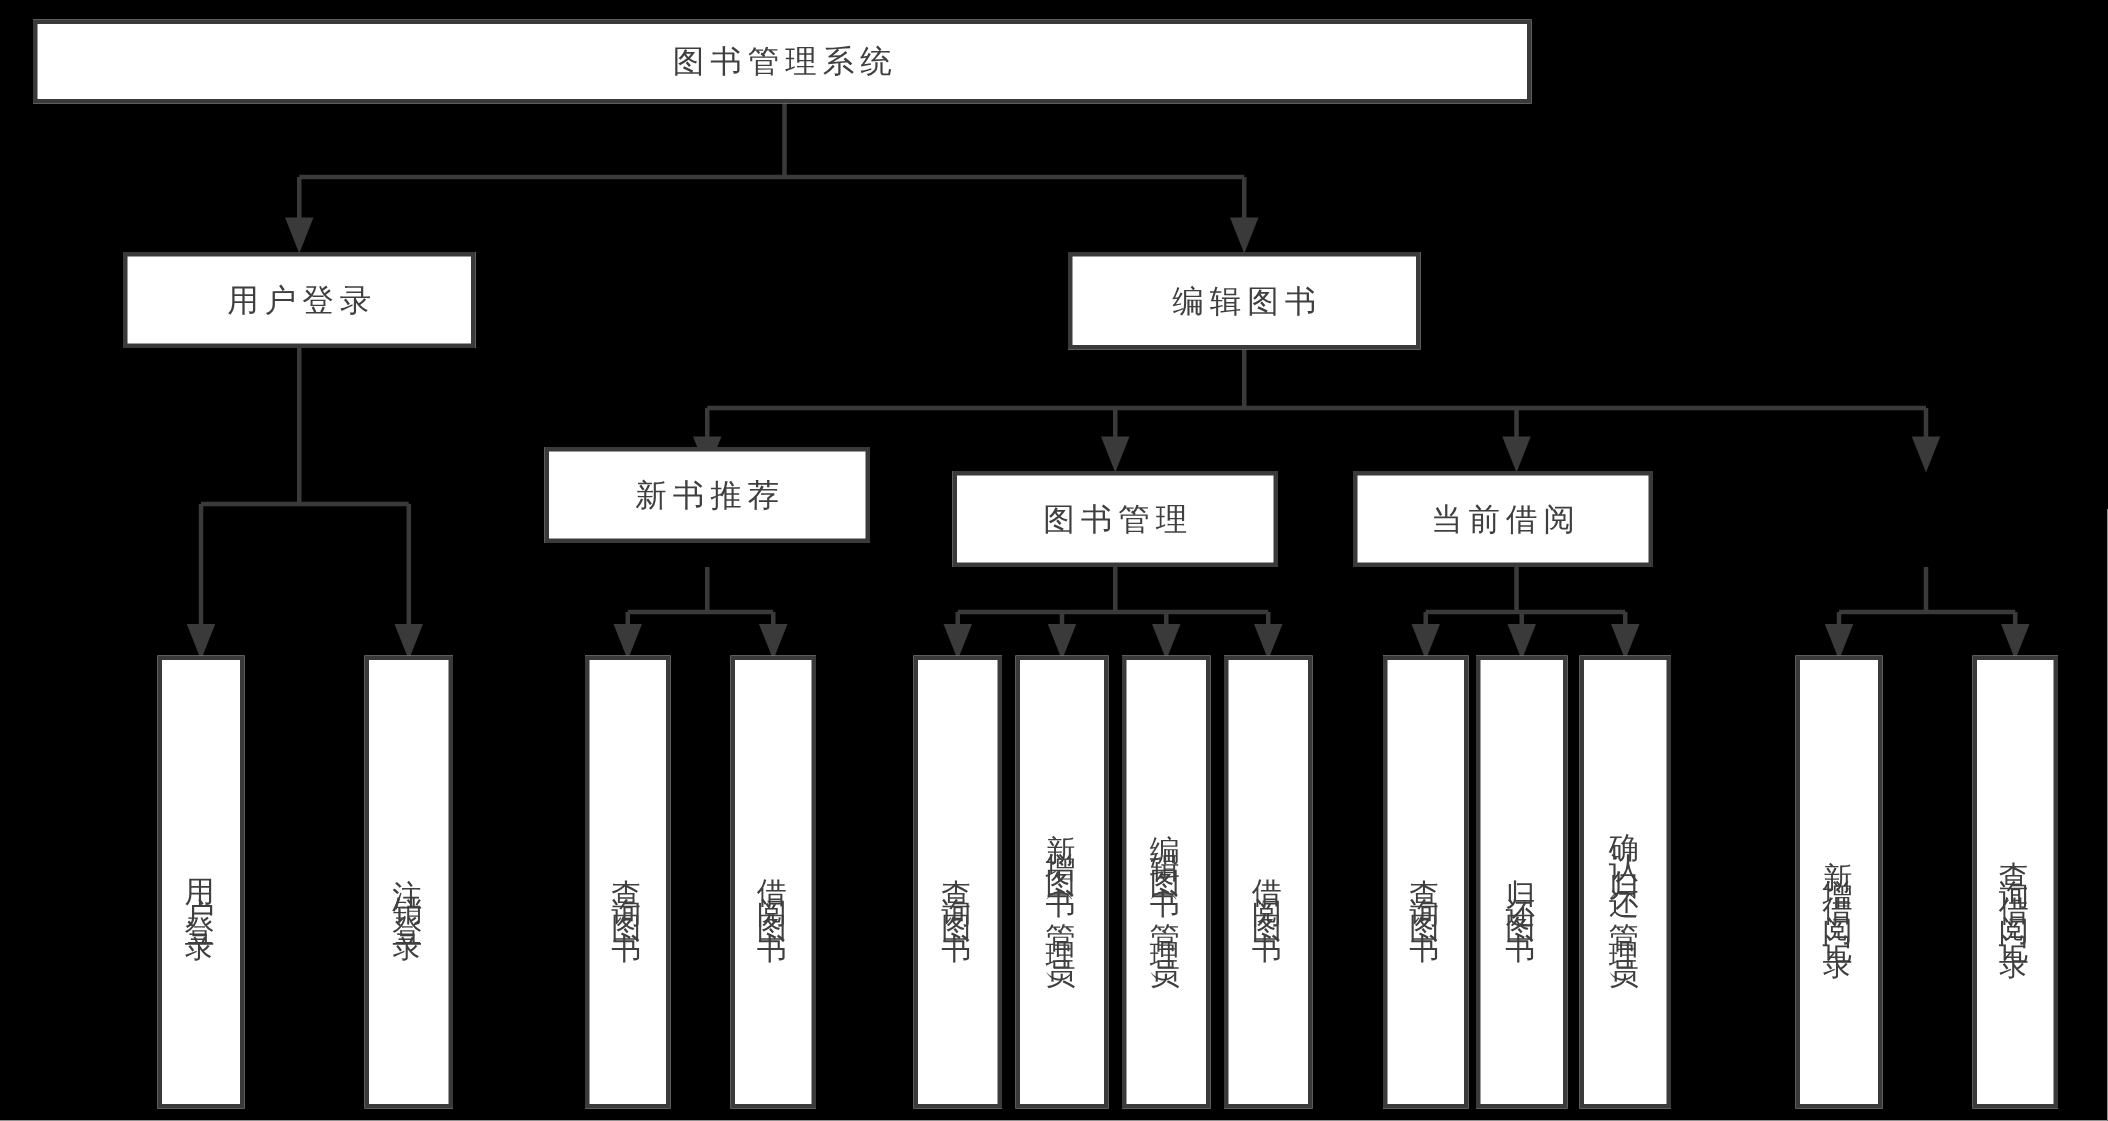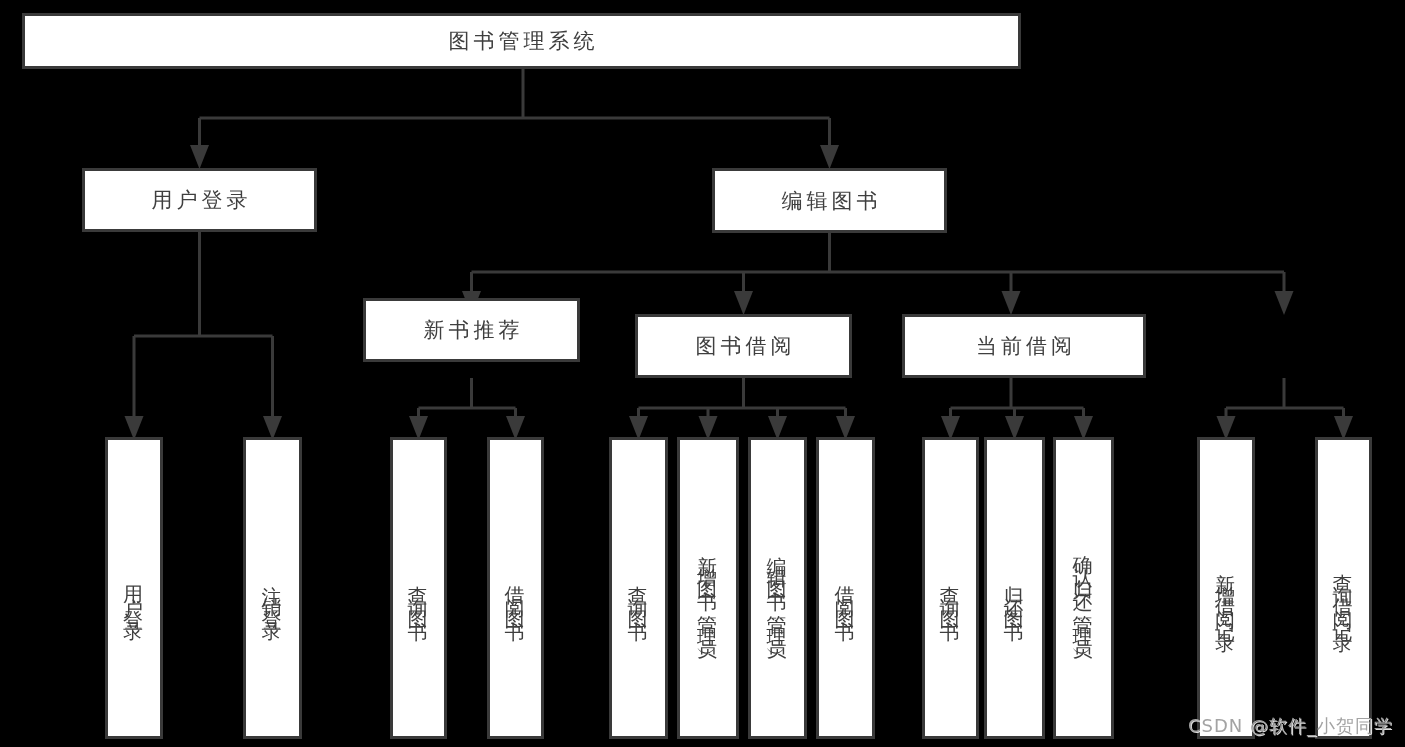--- a/index.html
+++ b/index.html
@@ -104,23 +104,23 @@
     <span>用户登录</span>
   </div>
   <div class="hnode" style="left:712px;top:168px;width:235px;height:65px;">
     <span>编辑图书</span>
   </div>
 
   <div class="hnode" style="left:363px;top:298px;width:217px;height:64px;">
     <span>新书推荐</span>
   </div>
   <div class="hnode" style="left:635px;top:314px;width:217px;height:64px;">
-    <span>图书借阅</span>
+    <span>图书管理</span>
   </div>
-  <div class="hnode" style="left:902px;top:314px;width:244px;height:64px;">
+  <div class="hnode" style="left:902px;top:314px;width:200px;height:64px;">
     <span>当前借阅</span>
   </div>
 
   <div class="vnode" style="left:105px;top:437px;width:58px;height:302px;">
     <span class="vtext">用户登录</span>
   </div>
   <div class="vnode" style="left:243px;top:437px;width:59px;height:302px;">
     <span class="vtext">注销登录</span>
   </div>
 
@@ -154,15 +154,14 @@
     <span class="vtext">确认归还（管理员）</span>
   </div>
 
   <div class="vnode" style="left:1197px;top:437px;width:58px;height:302px;">
     <span class="vtext">新增借阅记录</span>
   </div>
   <div class="vnode" style="left:1315px;top:437px;width:57px;height:302px;">
     <span class="vtext">查询借阅记录</span>
   </div>
 
-  <div class="watermark">CSDN @软件_小贺同学</div>
 
 </div>
 
 </body></html>

